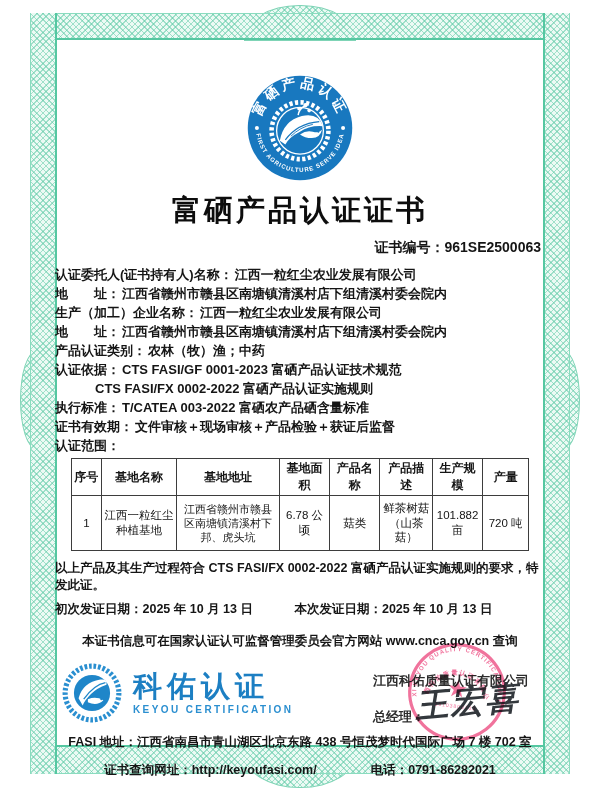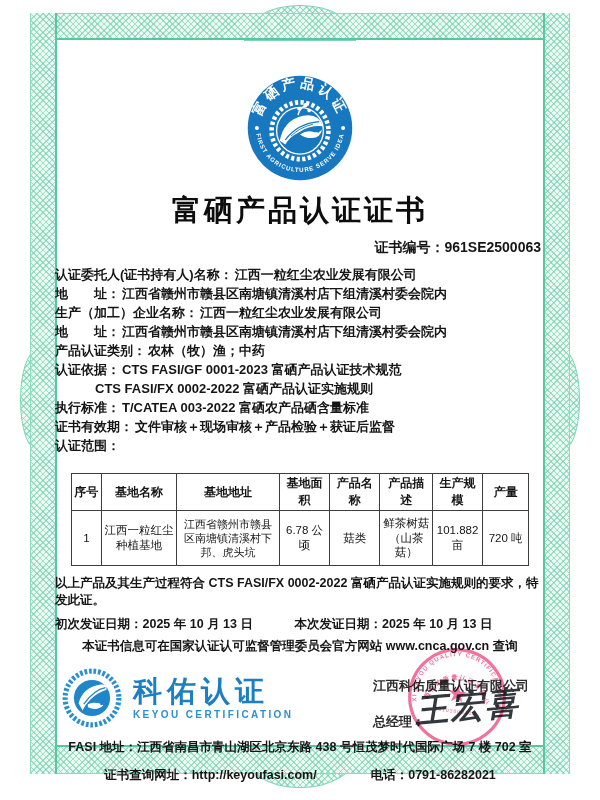--- a/index.html
+++ b/index.html
@@ -30,31 +30,31 @@
   
   .content{position:absolute;left:55px;right:55px;top:37px;bottom:52px;z-index:2;}
   .seal-wrap{text-align:center;margin-top:36px;}
   .page-title{margin-top:4px;text-align:center;font-size:29px;font-weight:700;letter-spacing:3px;color:#0d0d0d;}
   .certno-row{margin-top:8px;text-align:right;padding-right:4px;font-size:14px;font-weight:700;}
   .fields{margin-top:8px;font-size:13px;font-weight:700;line-height:19px;}
   .field-line{white-space:nowrap;}
   .field-line.indent{padding-left:40px;}
   .field-line .lbl{margin-right:2px;}
 
-  table.scope{width:458px;margin:18px auto 0;border-collapse:collapse;text-align:center;font-size:11.5px;}
+  table.scope{width:458px;margin:3px auto 0;border-collapse:collapse;text-align:center;font-size:11.5px;}
   table.scope th,table.scope td{border:1px solid #3d3d3d;padding:1px 2px;}
   table.scope th{height:22px;font-weight:700;font-size:12px;}
   table.scope td{height:52px;font-weight:400;line-height:1.3;}
   td.addr{font-size:11px;}
 
   .statement{margin-top:9px;font-size:12.5px;font-weight:700;}
   .dates-row{margin-top:7px;font-size:12.5px;font-weight:700;}
   .dates-row .second{margin-left:38px;}
   .validity-row{margin-top:3px;font-size:12.5px;font-weight:700;}
-  .cnca-row{margin-top:5px;text-align:center;font-size:12.5px;font-weight:700;}
+  .cnca-row{margin-top:15px;text-align:center;font-size:12.5px;font-weight:700;}
 
   .footer{position:relative;height:72px;margin-top:8px;}
   .keyou-logo{position:absolute;left:6px;top:4px;display:flex;align-items:center;}
   .keyou-text{margin-left:10px;}
   .keyou-cn{font-size:29px;font-weight:700;color:#1c7fc3;letter-spacing:5px;line-height:1.05;}
   .keyou-en{font-size:10px;font-weight:700;color:#2b8fd0;letter-spacing:2.4px;margin-top:2px;}
   .issuer-company{position:absolute;left:318px;top:14px;font-size:13px;font-weight:700;color:#2c2c2c;}
   .issuer-role{position:absolute;left:318px;top:50px;font-size:13px;font-weight:700;color:#2c2c2c;}
   .signature{position:absolute;left:360px;top:22px;font-size:33px;font-weight:700;font-style:italic;
              color:#33383d;transform:rotate(-5deg);letter-spacing:2px;}

